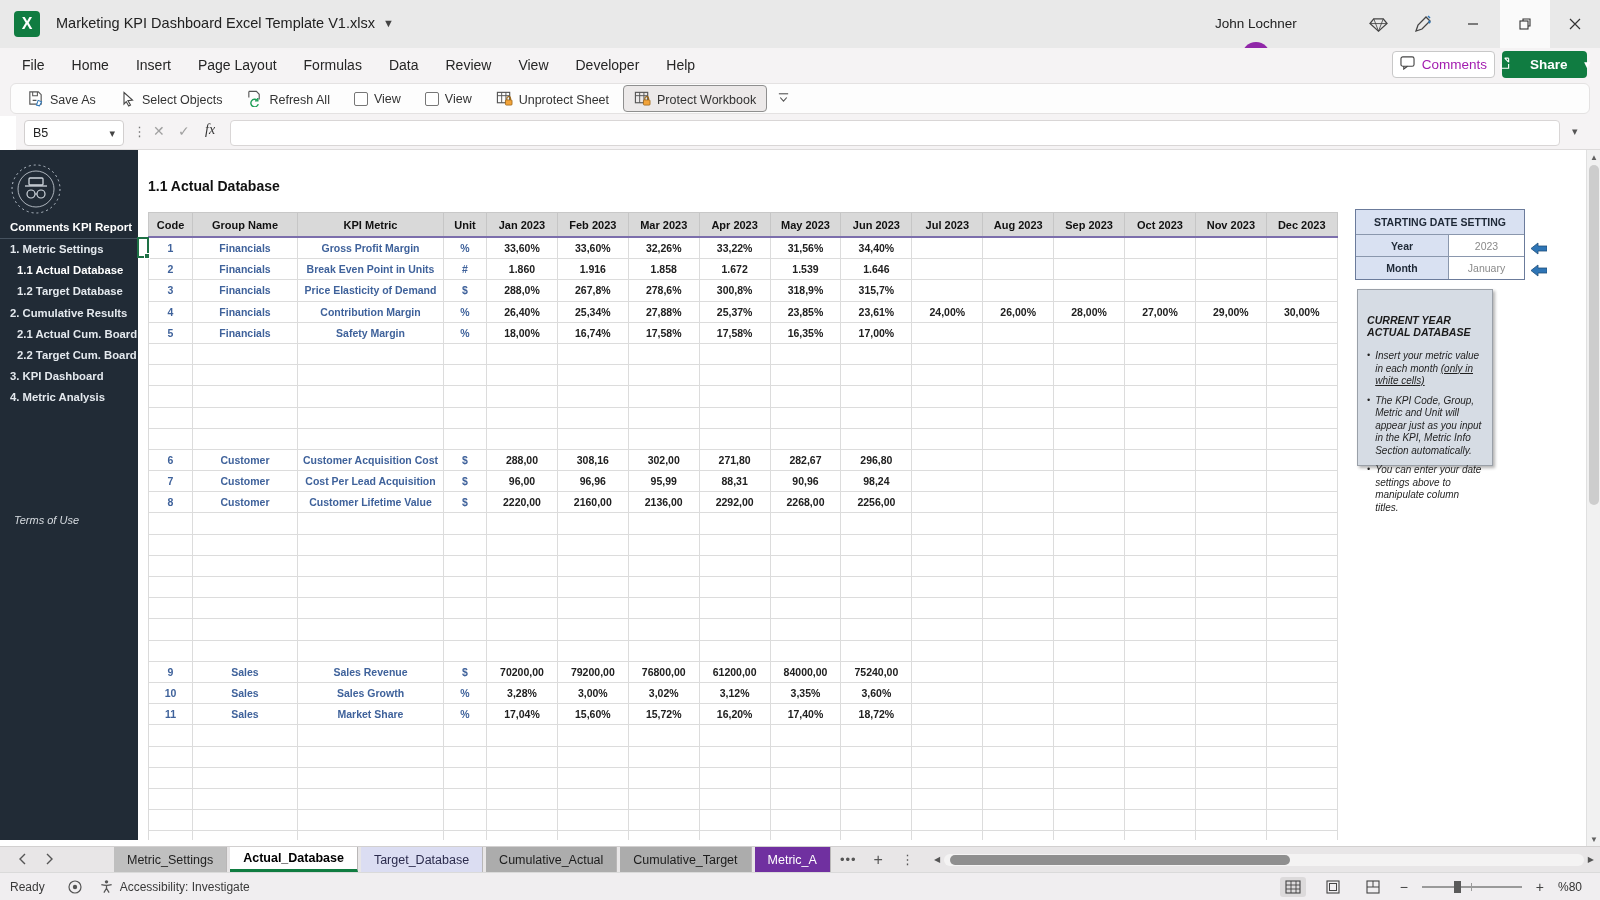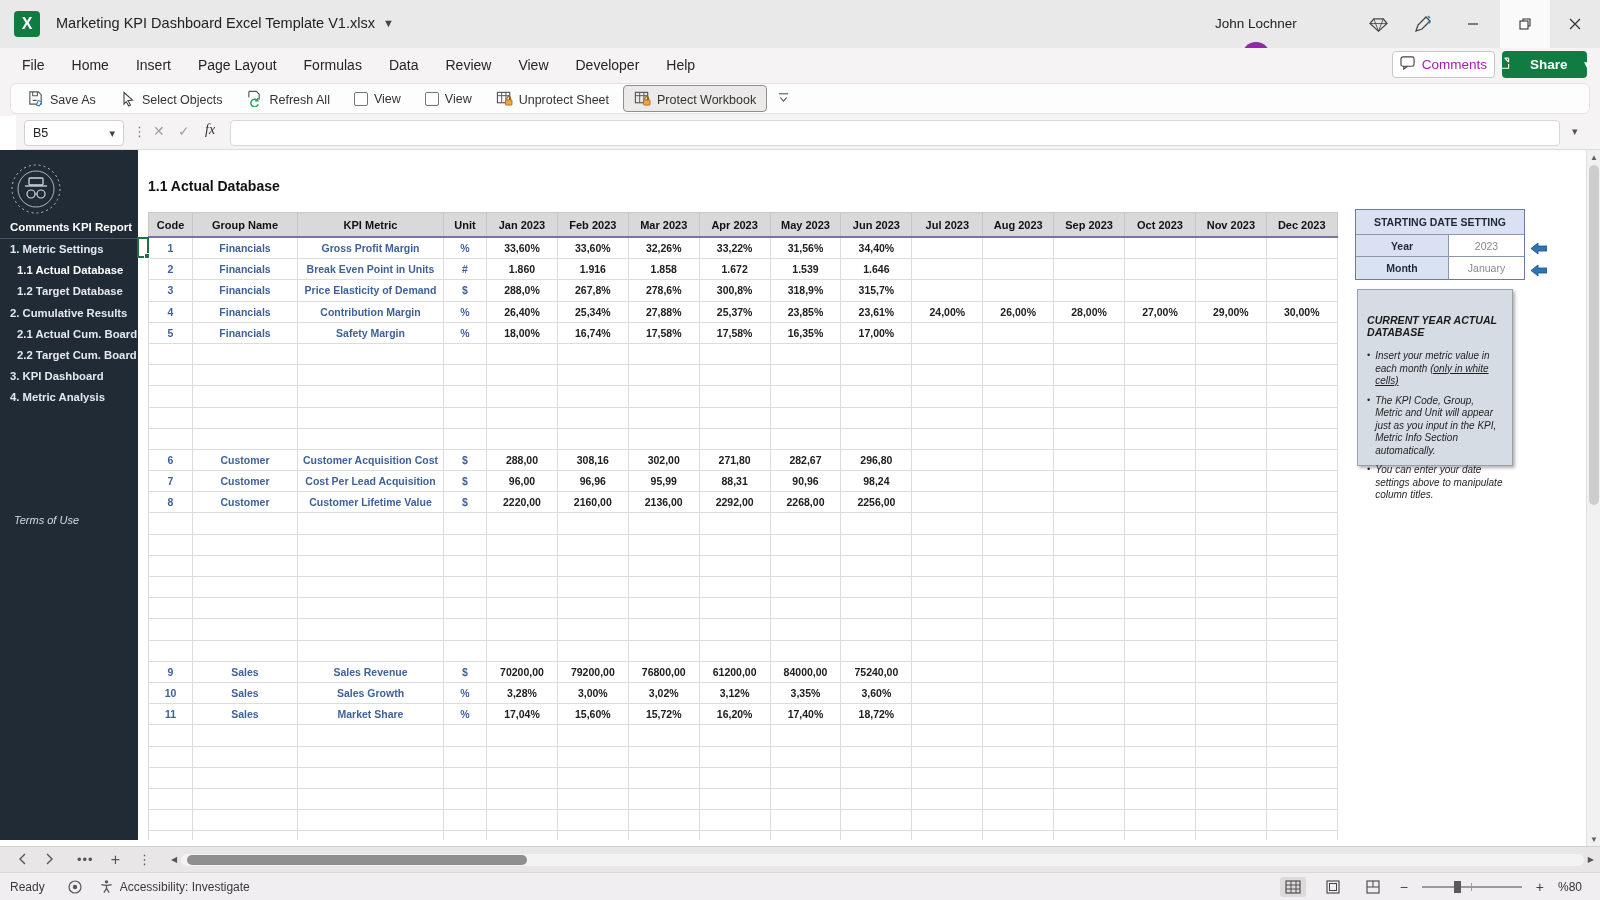--- a/index.html
+++ b/index.html
@@ -67,21 +67,21 @@
   .sel-cell::after { content:""; position:absolute; right:-3px; bottom:-3px; width:4px; height:4px; background:#1E7145; border:1px solid #fff; }
 
   
   .date-panel { position:absolute; left:1355px; top:209px; width:170px; border:1px solid #6b7b9b; }
   .date-head { height:25px; background:#D9E1F2; border-bottom:1px solid #8a97ad; display:flex; align-items:center; justify-content:center; font-size:10.5px; font-weight:bold; color:#1f2937; }
   .date-row { display:flex; height:22px; border-bottom:1px solid #8a97ad; }
   .date-row:last-child { border-bottom:none; }
   .date-label { width:93px; background:#D9E1F2; border-right:1px solid #8a97ad; display:flex; align-items:center; justify-content:center; font-size:10.5px; font-weight:bold; color:#1f2937; }
   .date-value { flex:1; background:#fff; display:flex; align-items:center; justify-content:center; font-size:10.5px; color:#8a8a8a; }
   .date-arrow { position:absolute; left:1530px; width:17px; height:13px; }
-  .notes-box { position:absolute; left:1357px; top:289px; width:156px; height:177px; background:#D6DCE4; border:1px solid #9aa0a8; box-shadow:2px 2px 3px rgba(0,0,0,0.3); padding:10px 9px 8px 9px; }
+  .notes-box { position:absolute; left:1357px; top:289px; width:136px; height:177px; background:#D6DCE4; border:1px solid #9aa0a8; box-shadow:2px 2px 3px rgba(0,0,0,0.3); padding:10px 9px 8px 9px; }
   .notes-title { font-size:10.6px; font-weight:bold; font-style:italic; color:#1a1a1a; margin:14px 0 12px 0; }
   .notes-list { list-style:none; }
   .notes-list li { display:flex; gap:5px; font-size:10px; font-style:italic; color:#1f1f1f; line-height:1.25; margin-bottom:7px; }
   .notes-list li .b { font-size:9px; }
 
   
   .vscroll { position:absolute; left:1586px; top:150px; width:14px; height:696px; background:#f1f1f1; border-left:1px solid #e0e0e0; }
   .vscroll .arr { width:14px; height:14px; font-size:8px; color:#606060; display:flex; align-items:center; justify-content:center; }
   .vscroll .thumb { position:absolute; left:2px; top:15px; width:10px; height:340px; background:#cdcdcd; border-radius:5px; }
   .vscroll .arr.down { position:absolute; bottom:0; }
@@ -844,20 +844,28 @@
       <svg width="9" height="12" viewBox="0 0 9 12">
           <path d="M7 1 2 6l5 5" fill="none" stroke="#555" stroke-width="1.4"></path>
         </svg>
     </span>
     <span>
       <svg width="9" height="12" viewBox="0 0 9 12">
           <path d="M2 1l5 5-5 5" fill="none" stroke="#555" stroke-width="1.4"></path>
         </svg>
     </span>
   </div>
+  <div class="stabs" style="margin-left:46px;">
+      <div class="stab gray">Metric_Settings</div>
+      <div class="stab active">Actual_Database</div>
+      <div class="stab lavender">Target_Database</div>
+      <div class="stab gray2">Cumulative_Actual</div>
+      <div class="stab gray2">Cumulative_Target</div>
+      <div class="stab purple">Metric_A</div>
+    </div>
   <div class="ts-more">•••</div>
   <div class="ts-plus">+</div>
   <div class="ts-kebab">⋮</div>
   <div class="hscroll">
     <span class="hs-arr">◀</span>
     <div class="hs-track">
       <div class="hs-thumb"></div>
     </div>
     <span class="hs-arr">▶</span>
   </div>

